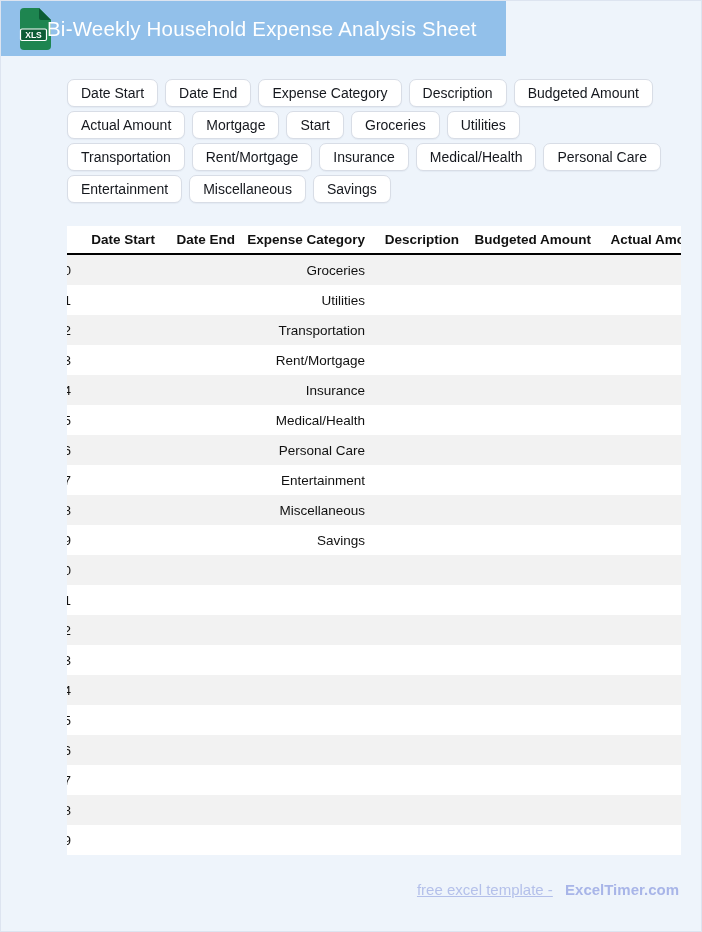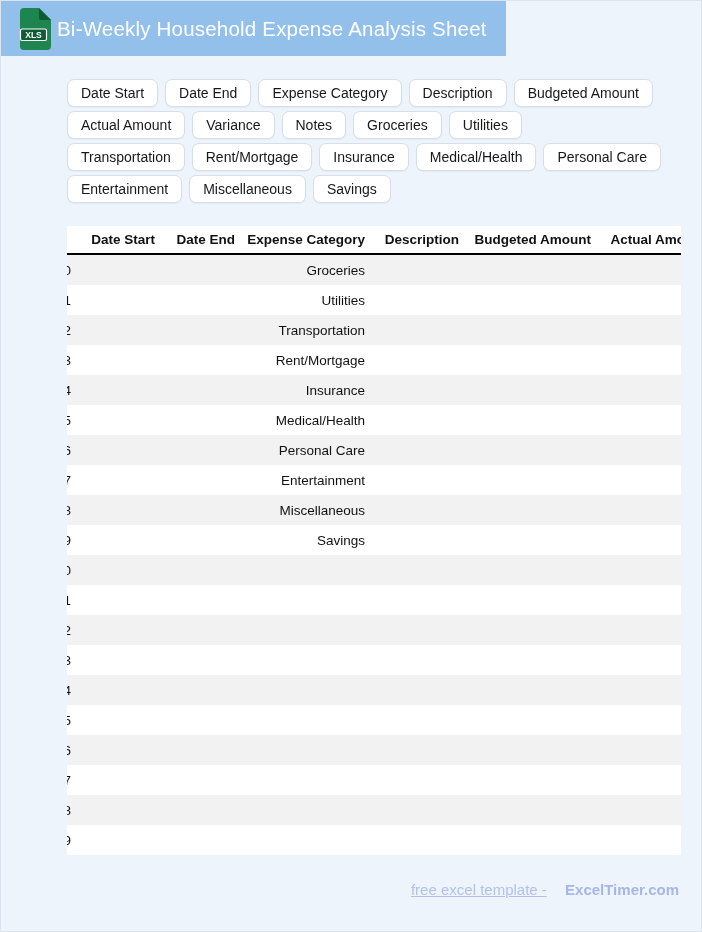--- a/index.html
+++ b/index.html
@@ -24,21 +24,21 @@
     display: flex;
     align-items: center;
   }
   .xls-icon {
     position: absolute;
     left: 18px; top: 7px;
     width: 32px; height: 42px;
   }
   .page-title {
     position: absolute;
-    left: 56px; top: 0;
+    left: 46px; top: 0;
     height: 55px;
     display: flex;
     align-items: center;
     color: #ffffff;
     font-size: 20.5px;
     font-weight: 500;
     letter-spacing: 0.2px;
     white-space: nowrap;
   }
   
@@ -103,21 +103,21 @@
   .footer {
     position: absolute;
     right: 22px; top: 880px;
     font-size: 15px;
     white-space: nowrap;
   }
   .footer .plain { color: #b4c0ea; text-decoration: underline; }
   .footer .brand {
     color: #a8b5e8;
     font-weight: bold;
-    margin-left: 14px;
+    margin-left: 8px;
     text-decoration: none;
   }
 </style>
 </head>
 <body>
 
 <div class="page">
 
   <div class="header-band" x-band-color="#92c0ea" style="background: rgb(146, 192, 234);">
     <svg class="xls-icon" viewBox="0 0 32 42" width="32" height="42">
@@ -132,22 +132,22 @@
   <div class="chips" id="chips">
       <div class="chip-row">
         <button class="chip">Date Start</button>
         <button class="chip">Date End</button>
         <button class="chip">Expense Category</button>
         <button class="chip">Description</button>
         <button class="chip">Budgeted Amount</button>
       </div>
       <div class="chip-row">
         <button class="chip">Actual Amount</button>
-        <button class="chip">Variance</button>
-        <button class="chip">Notes</button>
+        <button class="chip">Mortgage</button>
+        <button class="chip">Start</button>
         <button class="chip">Groceries</button>
         <button class="chip">Utilities</button>
       </div>
       <div class="chip-row">
         <button class="chip">Transportation</button>
         <button class="chip">Rent/Mortgage</button>
         <button class="chip">Insurance</button>
         <button class="chip">Medical/Health</button>
         <button class="chip">Personal Care</button>
       </div>

